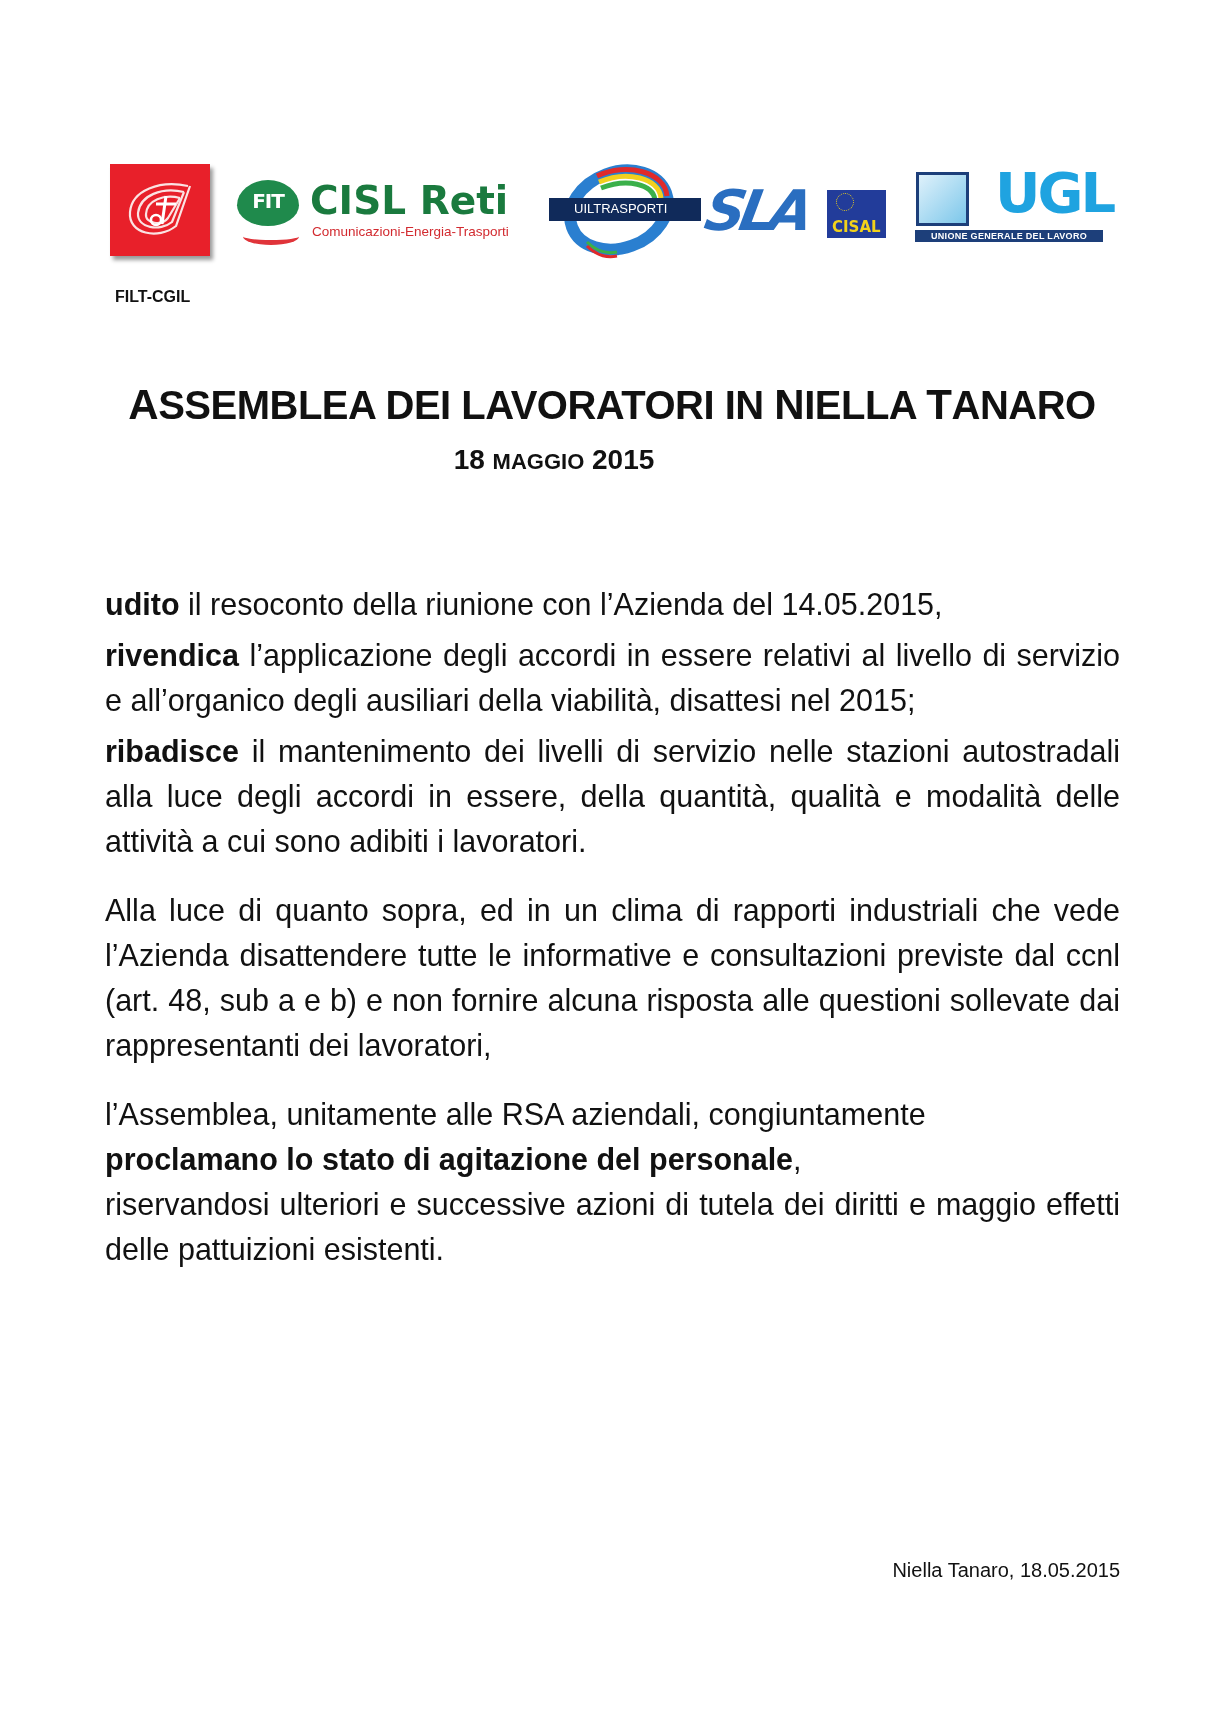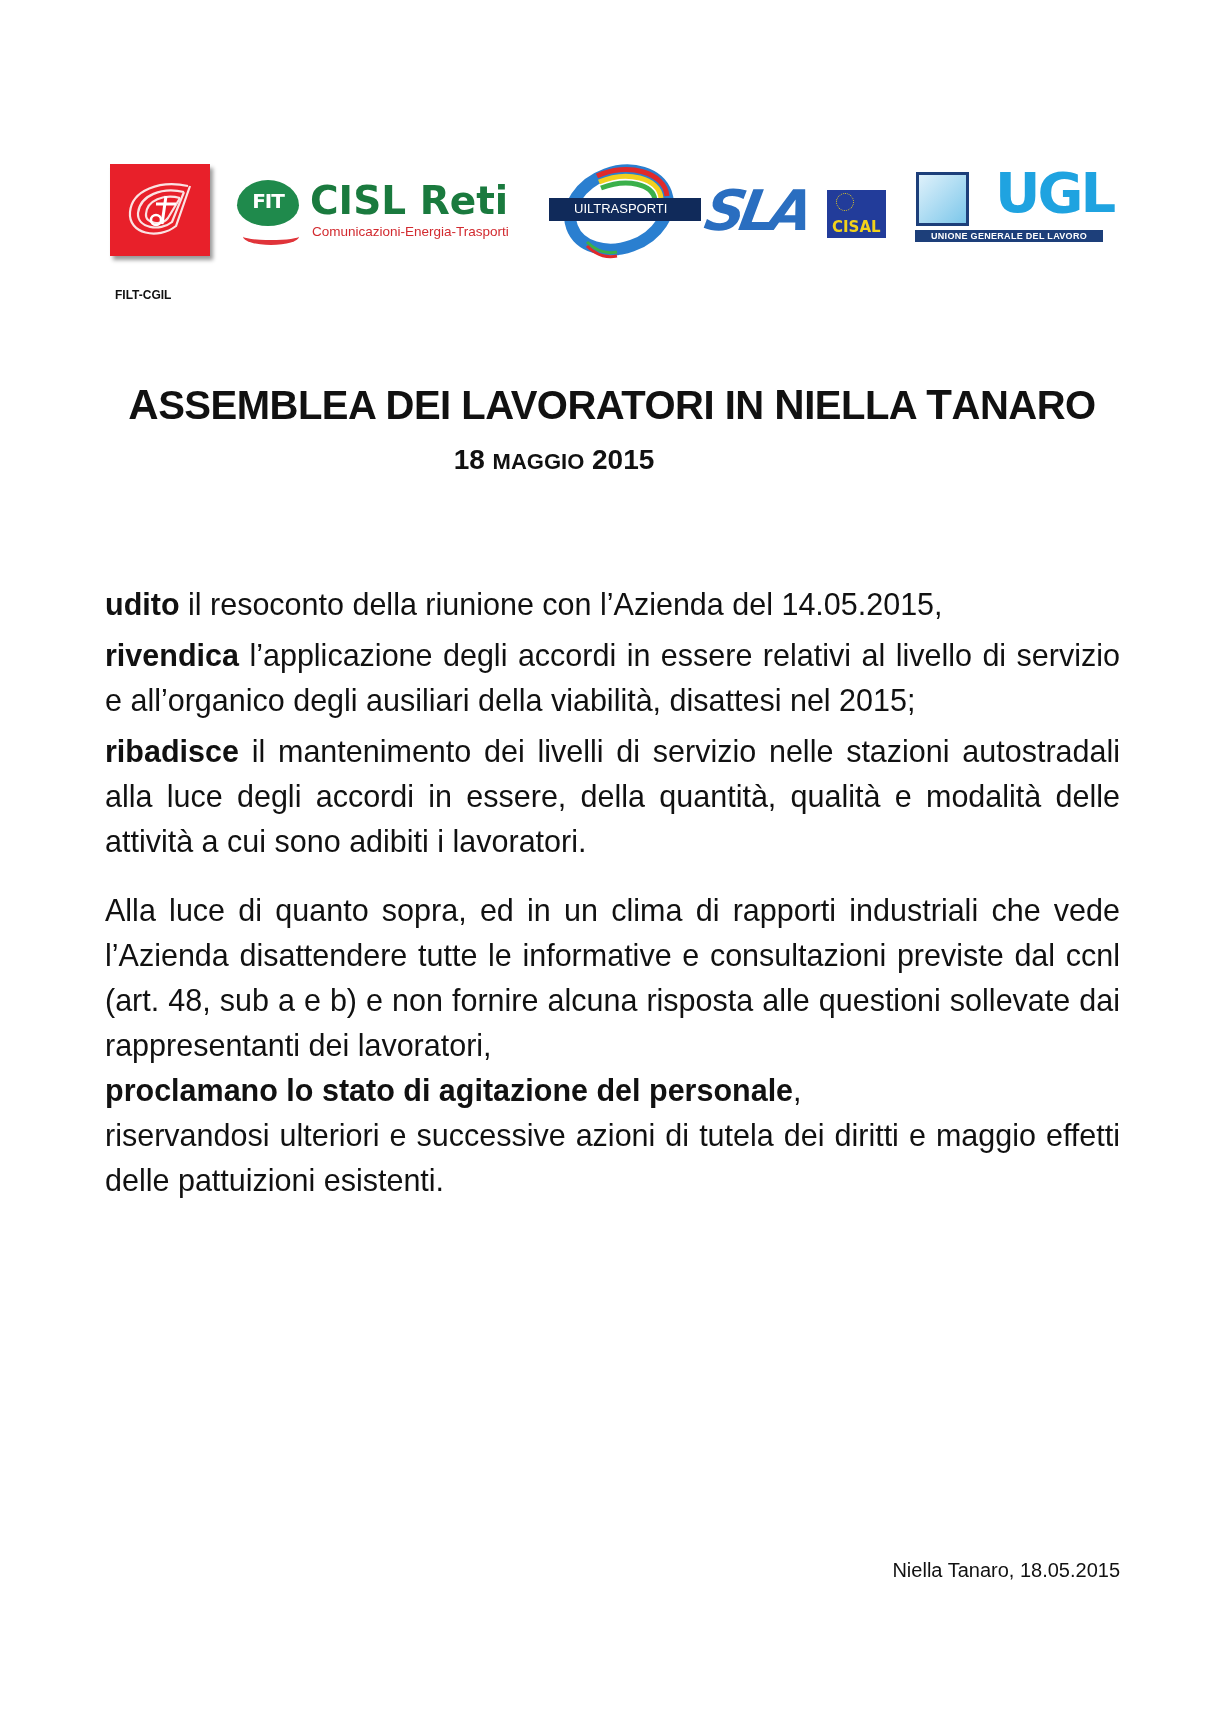--- a/index.html
+++ b/index.html
@@ -2,21 +2,21 @@
 <html><head>
 <meta charset="utf-8">
 <style>
   html, body { margin: 0; padding: 0; background: #ffffff; }
   body { width: 1224px; height: 1732px; position: relative; overflow: hidden; font-family: "Liberation Sans", sans-serif; color: #111; }
   .logos { position: absolute; left: 0; top: 0; width: 1224px; height: 320px; }
   .abs { position: absolute; }
 
   
   #filt-logo { left: 110px; top: 164px; width: 100px; height: 92px; background: #e8202a; box-shadow: 3px 4px 4px #9a9a9a; }
-  #filt-label { left: 115px; top: 288px; font-family: "Liberation Sans", sans-serif; font-weight: bold; font-size: 12px; color: #111; }
+  #filt-label { left: 115px; top: 288px; font-family: "Liberation Sans", sans-serif; font-weight: bold; font-size: 16px; color: #111; }
 
   
   #fit-bubble { left: 237px; top: 180px; width: 62px; height: 46px; background: #1f8a4c; border-radius: 50% 50% 50% 50% / 55% 55% 45% 45%; }
   #fit-bubble-text { left: 240px; top: 189px; width: 56px; text-align: center; color: #fff; font-weight: bold; font-size: 20px; font-family: "DejaVu Sans", sans-serif; letter-spacing: -1px; }
   #fit-swoosh { left: 243px; top: 228px; width: 56px; height: 12px; border-bottom: 5px solid #e0343a; border-radius: 0 0 60% 60%; }
   #cisl-text { left: 310px; top: 178px; font-family: "DejaVu Sans", sans-serif; font-weight: bold; font-size: 39px; color: #1a7a3e; letter-spacing: 0px; }
   #cisl-sub { left: 312px; top: 224px; font-size: 13.5px; color: #d22a2f; font-family: "Liberation Sans", sans-serif; }
 
   
   #uil-ring { left: 557px; top: 160px; width: 120px; height: 100px; }
@@ -100,17 +100,18 @@
 
 <div class="abs" id="title"><span class="big">A</span><span>SSEMBLEA DEI LAVORATORI IN </span><span class="big">N</span><span>IELLA </span><span class="big">T</span><span>ANARO</span></div>
 
 <div class="abs" id="subtitle"><span>18 </span><span class="small">MAGGIO</span><span> 2015</span></div>
 
 <div class="abs" id="body">
   <p class="gap-s"><b>udito</b><span> il resoconto della riunione con l’Azienda del 14.05.2015,</span></p>
   <p class="gap-s"><b>rivendica</b><span> l’applicazione degli accordi in essere relativi al livello di servizio e all’organico degli ausiliari della viabilità, disattesi nel 2015;</span></p>
   <p class="gap-s"><b>ribadisce</b><span> il mantenimento dei livelli di servizio nelle stazioni autostradali alla luce degli accordi in essere, della quantità, qualità e modalità delle attività a cui sono adibiti i lavoratori.</span></p>
   <p class="gap-l">Alla luce di quanto sopra, ed in un clima di rapporti industriali che vede l’Azienda disattendere tutte le informative e consultazioni previste dal ccnl (art. 48, sub a e b) e non fornire alcuna risposta alle questioni sollevate dai rappresentanti dei lavoratori,</p>
+  <p class="gap-l noj">l’Assemblea, unitamente alle RSA aziendali, congiuntamente</p>
   <p class="noj"><b>proclamano lo stato di agitazione del personale</b><span>,</span></p>
   <p>riservandosi ulteriori e successive azioni di tutela dei diritti e maggio effetti delle pattuizioni esistenti.</p>
 </div>
 
 <div class="abs" id="signature">Niella Tanaro, 18.05.2015</div>
 
 </body></html>

